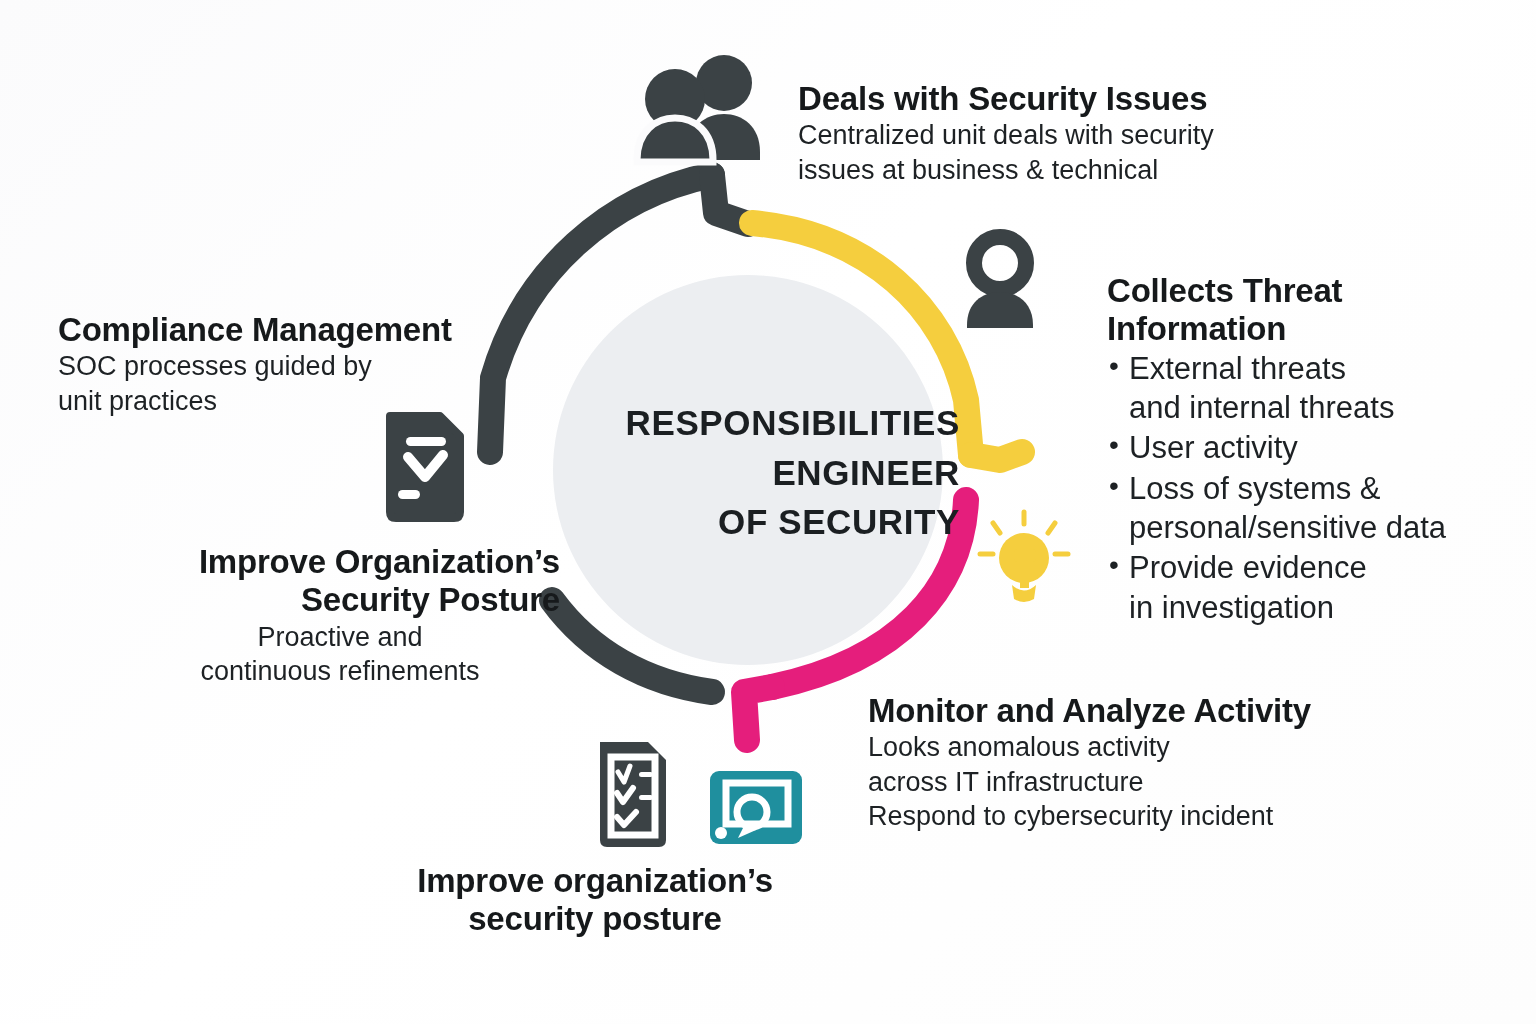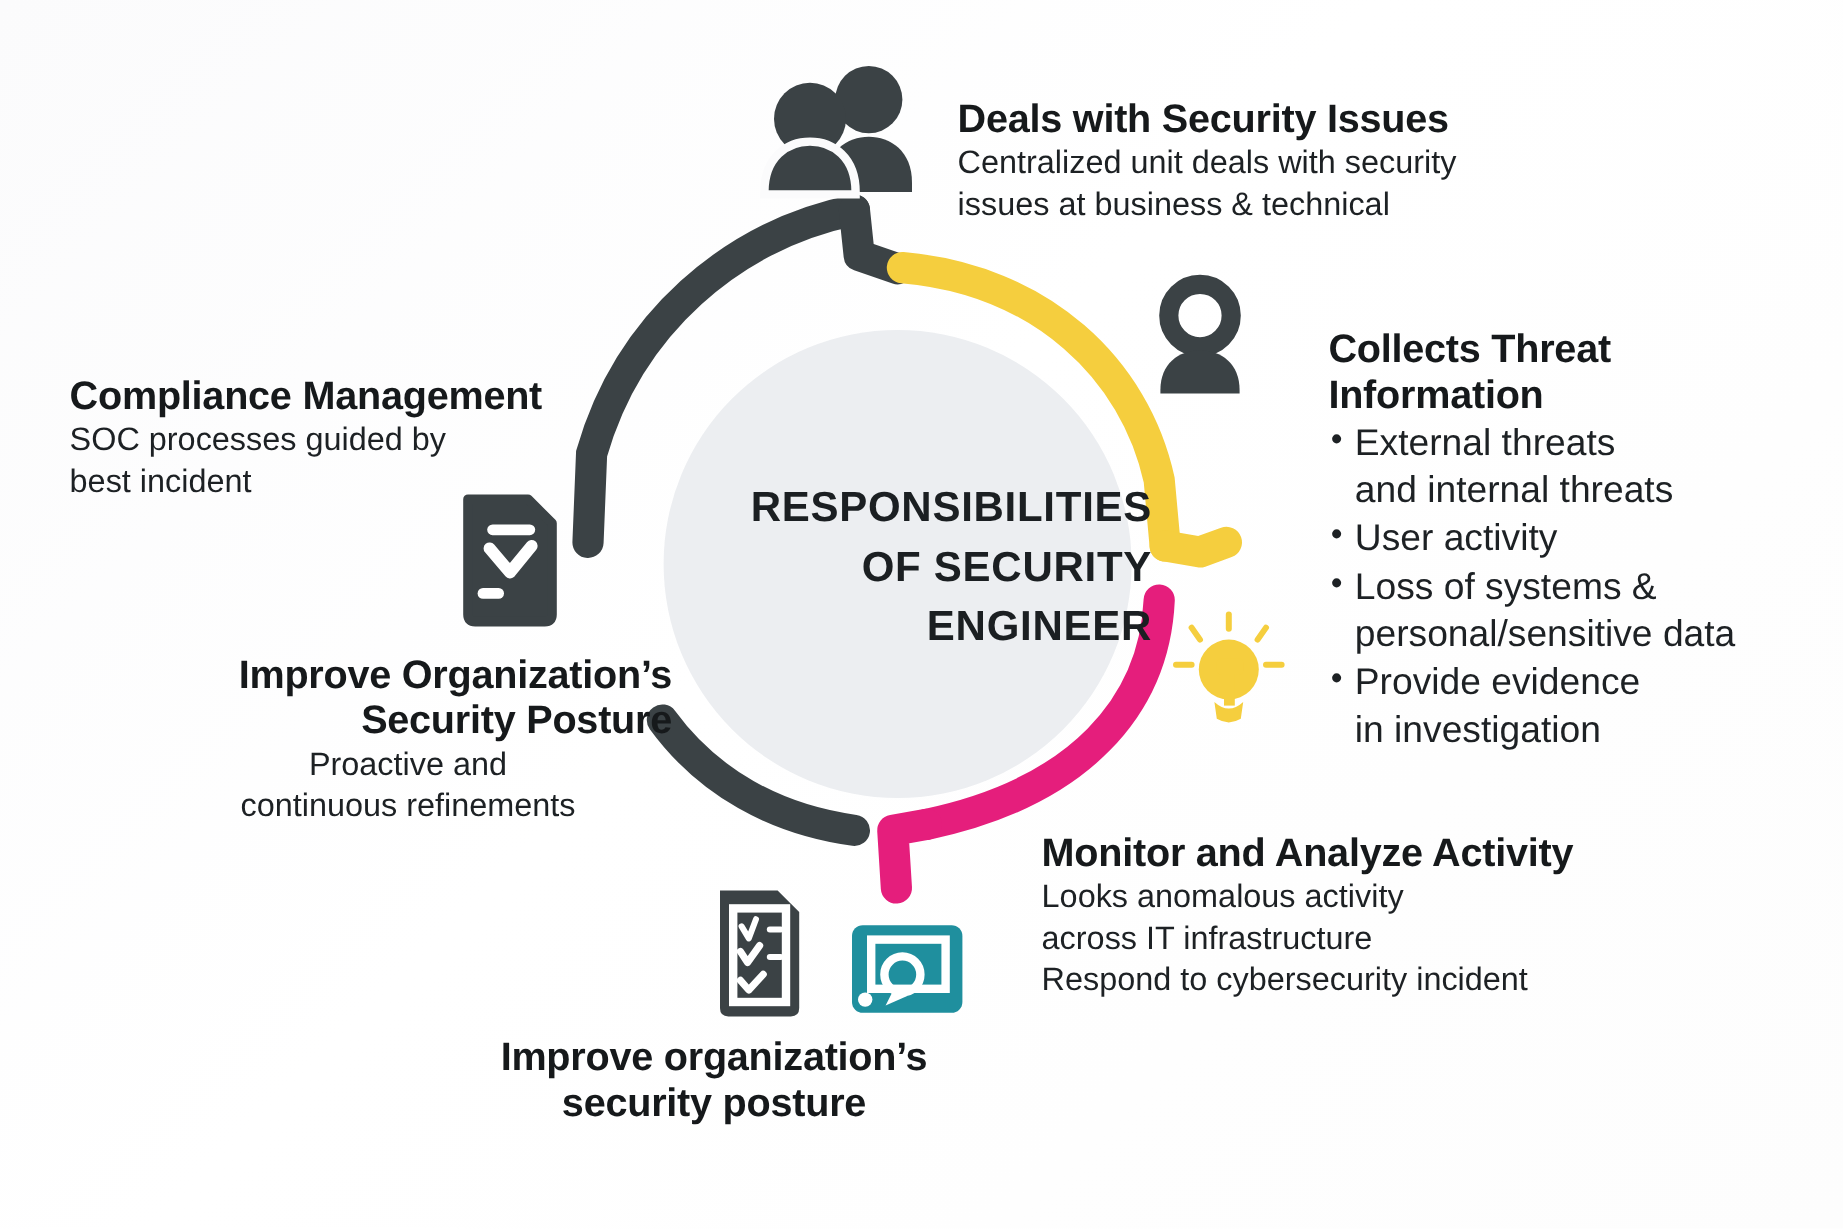--- a/index.html
+++ b/index.html
@@ -148,22 +148,22 @@
       <rect x="710" y="771" width="92" height="73" rx="9" fill="#1F8F9E"></rect>
       <rect x="726" y="783" width="62" height="41" fill="none" stroke="#FFFFFF" stroke-width="7"></rect>
       <circle cx="752" cy="812" r="15" fill="none" stroke="#FFFFFF" stroke-width="7"></circle>
       <path d="M 746 822 L 738 838 L 756 830 Z" fill="#FFFFFF"></path>
       <circle cx="721" cy="833" r="6" fill="#FFFFFF"></circle>
     </g>
   </svg>
 
   <div class="center-label">
     <div>RESPONSIBILITIES</div>
+    <div>ENGINEER</div>
     <div>OF SECURITY</div>
-    <div>ENGINEER</div>
   </div>
 
   <div class="txt" id="blk-deals">
     <div class="hd">Deals with Security Issues</div>
     <div class="bd">Centralized unit deals with security</div>
     <div class="bd">issues at business &amp; technical</div>
   </div>
 
   <div class="txt" id="blk-collects">
     <div class="hd">Collects Threat</div>
@@ -191,16 +191,16 @@
   <div class="txt" id="blk-improve">
     <div class="hd">Improve Organization’s</div>
     <div class="hd">Security Posture</div>
     <div class="bd">Proactive and</div>
     <div class="bd">continuous refinements</div>
   </div>
 
   <div class="txt" id="blk-compliance">
     <div class="hd">Compliance Management</div>
     <div class="bd">SOC processes guided by</div>
-    <div class="bd">best incident</div>
+    <div class="bd">unit practices</div>
   </div>
 
 </div>
 
 </body></html>

